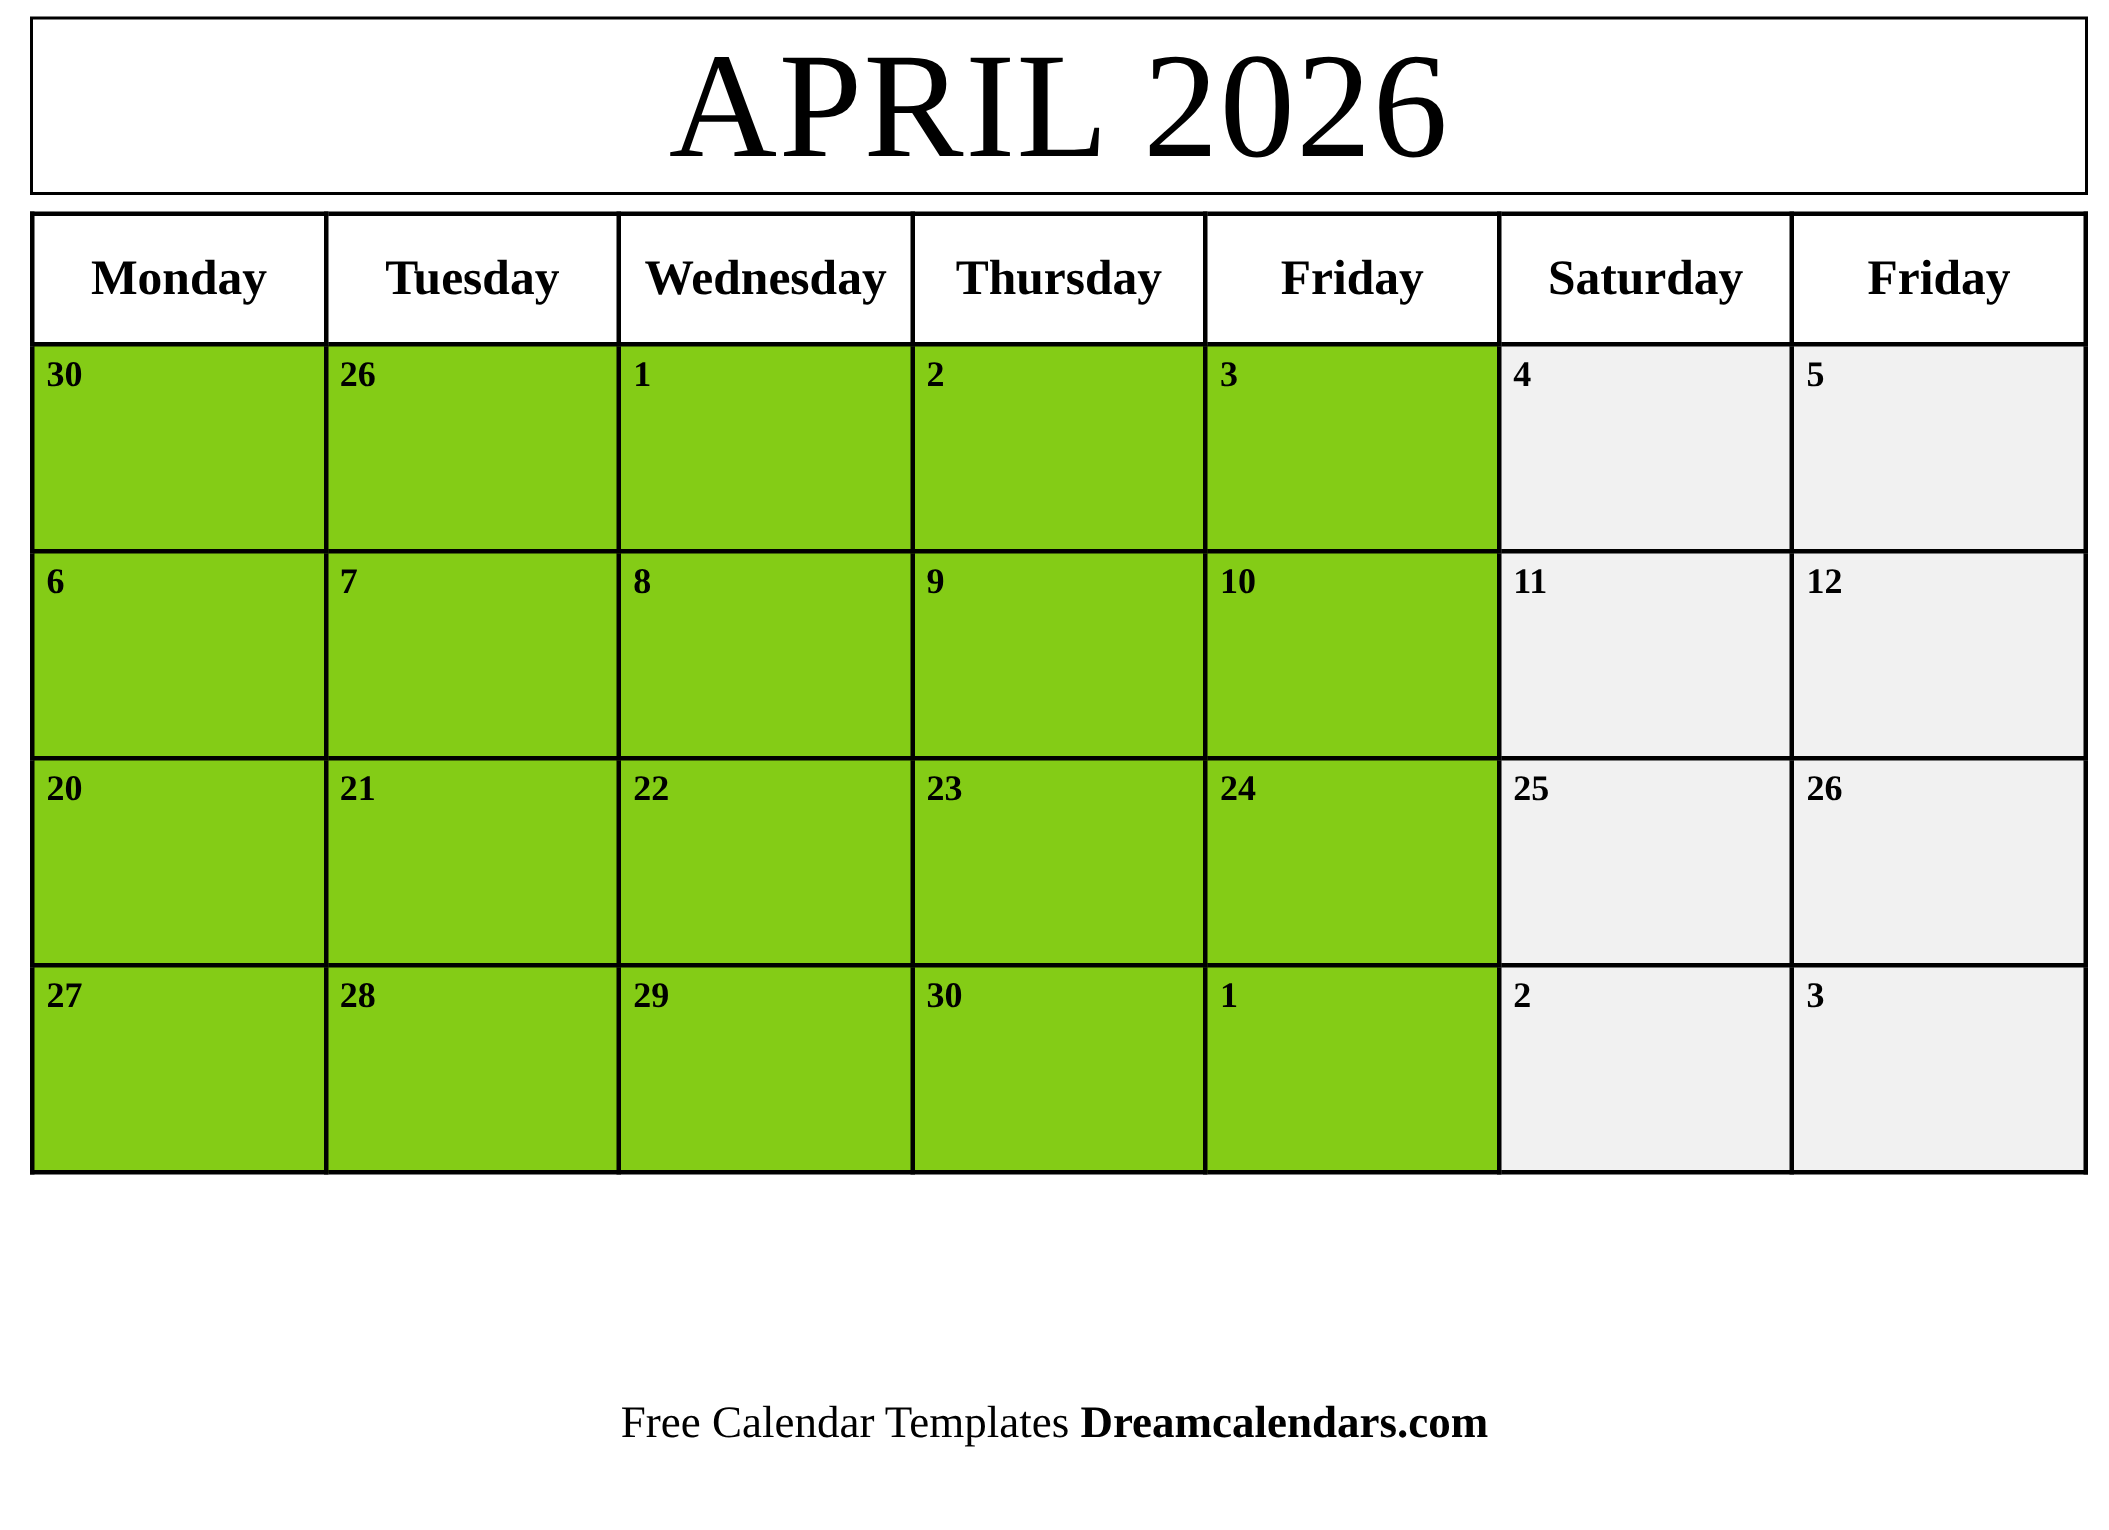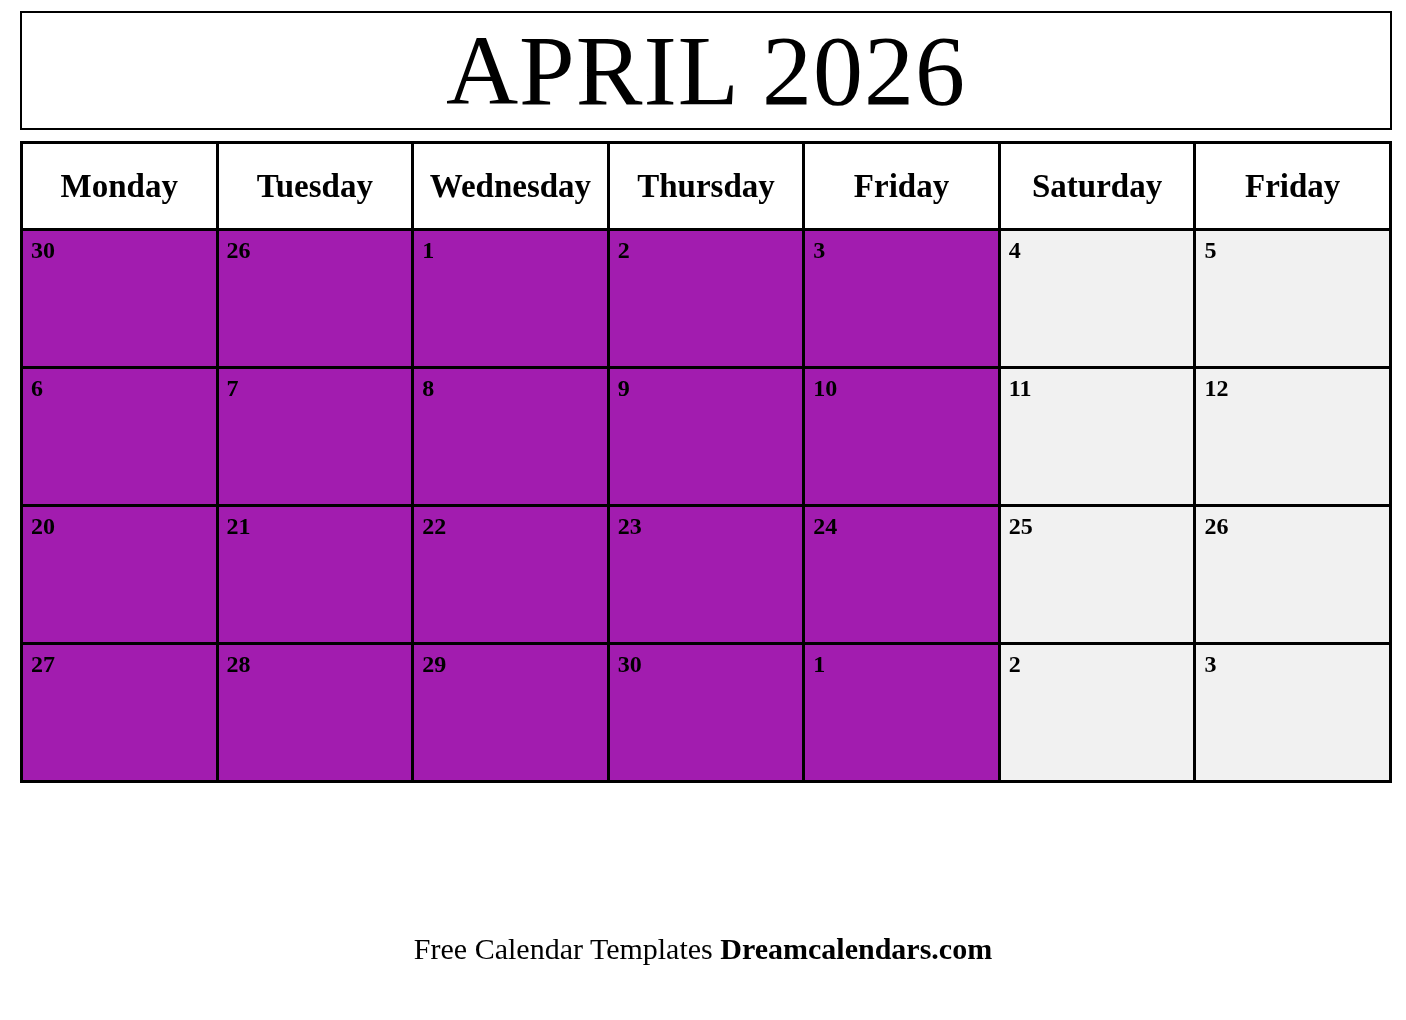--- a/index.html
+++ b/index.html
@@ -54,21 +54,21 @@
     font-size: 33px;
     font-weight: bold;
     text-align: center;
     vertical-align: middle;
     background: #ffffff;
   }
   table.calendar td {
     height: 138px;
     vertical-align: top;
     text-align: left;
-    background: #a21caf;
+    background: #84cc16;
     padding: 0;
   }
   table.calendar td.weekend {
     background: var(--weekend-bg, #f1f1f1);
   }
   .day-num {
     display: inline-block;
     padding: 6px 0 0 8px;
     font-size: 24px;
     font-weight: bold;

